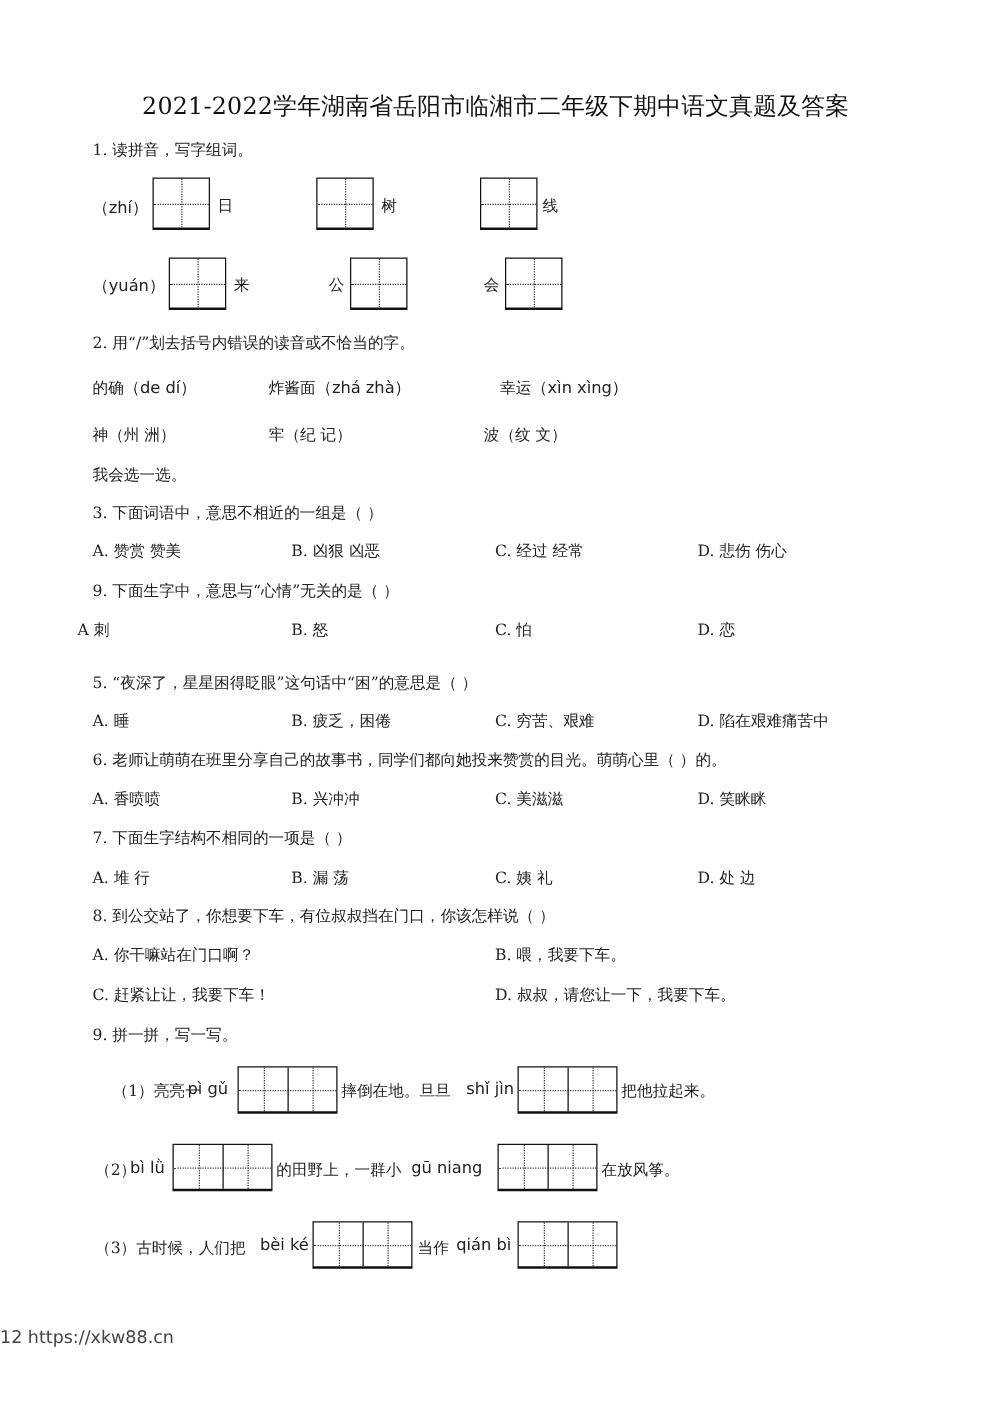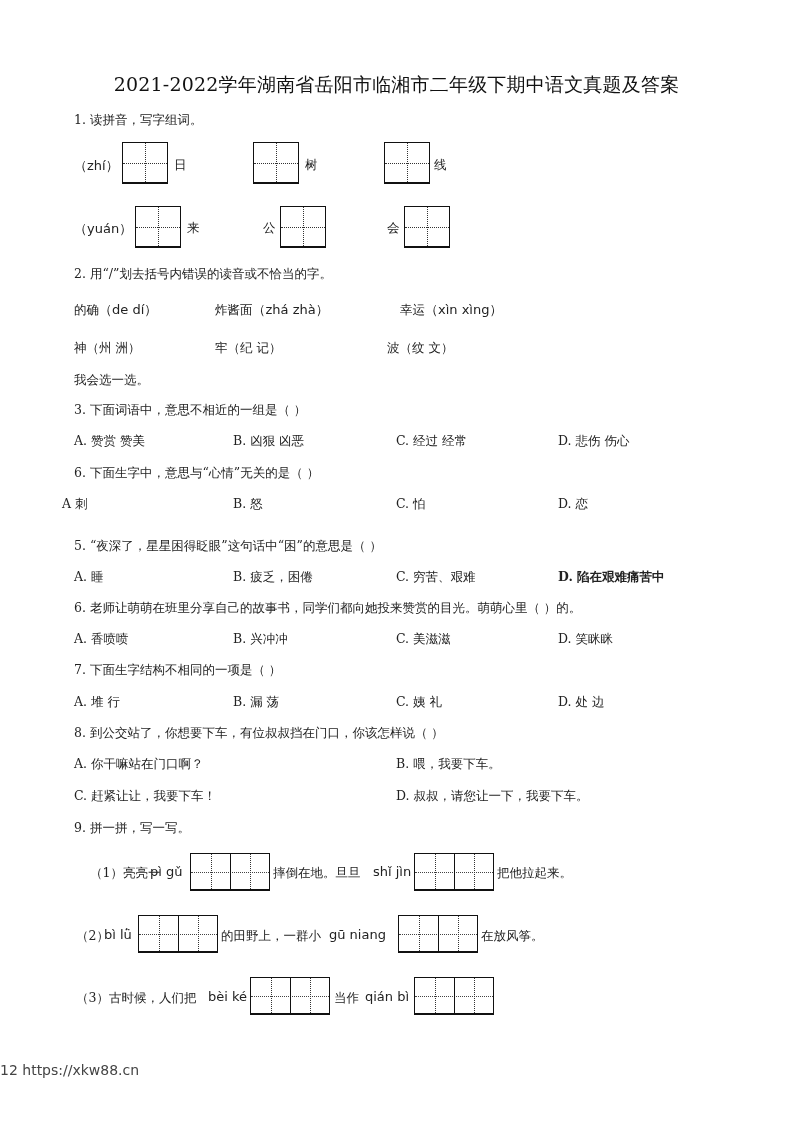--- a/index.html
+++ b/index.html
@@ -78,31 +78,31 @@
 <div class="abs q" style="left:387px;top:340px;"><span>波</span><span>（纹   文）</span></div>
 
 <div class="abs q" style="left:74px;top:372px;">我会选一选。</div>
 
 <div class="abs q" style="left:74px;top:402px;">3. 下面词语中，意思不相近的一组是（      ）</div>
 <div class="abs q" style="left:74px;top:433px;">A. 赞赏   赞美</div>
 <div class="abs q" style="left:233px;top:433px;">B. 凶狠   凶恶</div>
 <div class="abs q" style="left:396px;top:433px;">C. 经过   经常</div>
 <div class="abs q" style="left:558px;top:433px;">D. 悲伤   伤心</div>
 
-<div class="abs q" style="left:74px;top:465px;">6. 下面生字中，意思与“心情”无关的是（      ）</div>
+<div class="abs q" style="left:74px;top:465px;">9. 下面生字中，意思与“心情”无关的是（      ）</div>
 <div class="abs q" style="left:62px;top:496px;">A  刺</div>
 <div class="abs q" style="left:233px;top:496px;">B. 怒</div>
 <div class="abs q" style="left:396px;top:496px;">C. 怕</div>
 <div class="abs q" style="left:558px;top:496px;">D. 恋</div>
 
 <div class="abs q" style="left:74px;top:538px;">5. “夜深了，星星困得眨眼”这句话中“困”的意思是（      ）</div>
 <div class="abs q" style="left:74px;top:569px;">A. 睡</div>
 <div class="abs q" style="left:233px;top:569px;">B. 疲乏，困倦</div>
 <div class="abs q" style="left:396px;top:569px;">C. 穷苦、艰难</div>
-<div class="abs q" style="left:558px;top:569px;font-weight:bold;">D. 陷在艰难痛苦中</div>
+<div class="abs q" style="left:558px;top:569px;">D. 陷在艰难痛苦中</div>
 
 <div class="abs q" style="left:74px;top:600px;">6. 老师让萌萌在班里分享自己的故事书，同学们都向她投来赞赏的目光。萌萌心里（      ）的。</div>
 <div class="abs q" style="left:74px;top:631px;">A. 香喷喷</div>
 <div class="abs q" style="left:233px;top:631px;">B. 兴冲冲</div>
 <div class="abs q" style="left:396px;top:631px;">C. 美滋滋</div>
 <div class="abs q" style="left:558px;top:631px;">D. 笑眯眯</div>
 
 <div class="abs q" style="left:74px;top:662px;">7. 下面生字结构不相同的一项是（      ）</div>
 <div class="abs q" style="left:74px;top:694px;">A. 堆   行</div>
 <div class="abs q" style="left:233px;top:694px;text-align:right;">B. 漏   荡</div>

